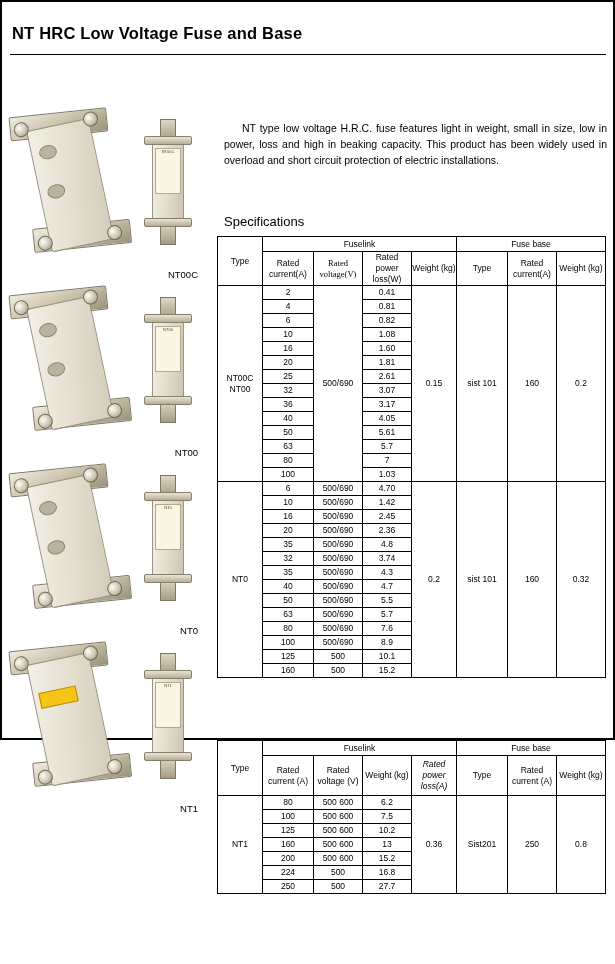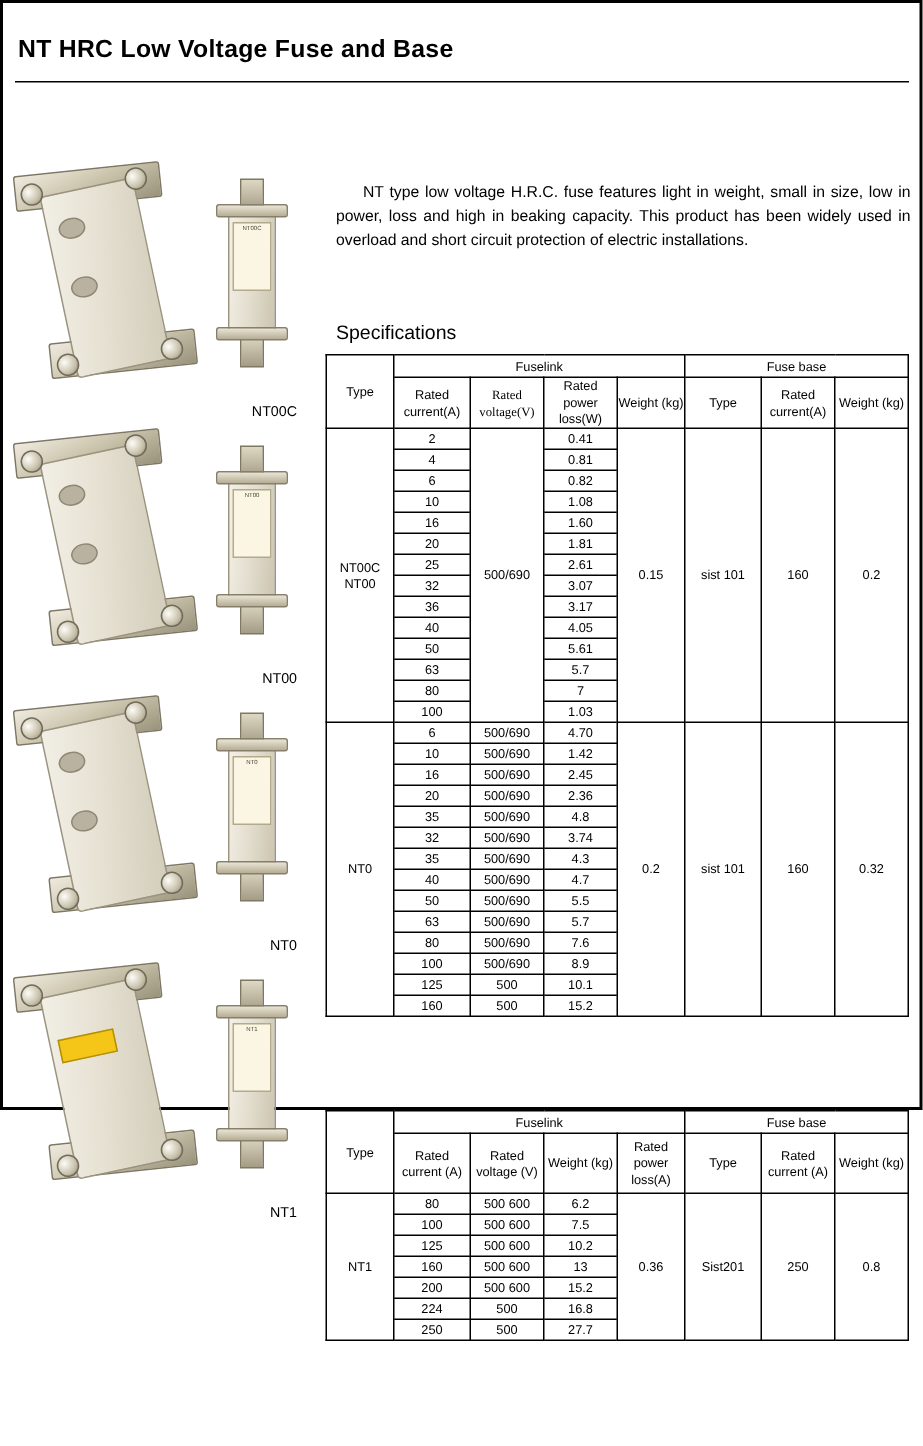--- a/index.html
+++ b/index.html
@@ -474,21 +474,21 @@
     <tbody>
         <tr class="hdr">
       <td rowspan="2" style="width:44px;">Type</td>
       <td colspan="4">Fuselink</td>
       <td colspan="3">Fuse base</td>
     </tr>
     <tr style="height:40px;">
       <td style="width:50px;">Rated current (A)</td>
       <td style="width:48px;">Rated voltage (V)</td>
       <td style="width:48px;">Weight (kg)</td>
-      <td style="width:44px;">Rated power loss(A)</td>
+      <td style="width:44px;font-style:italic;">Rated power loss(A)</td>
       <td style="width:50px;">Type</td>
       <td style="width:48px;">Rated current (A)</td>
       <td style="width:48px;">Weight (kg)</td>
     </tr>
 
     <tr class="r">
       <td rowspan="7">NT1</td>
       <td>80</td>
       <td>500 600</td>
       <td>6.2</td>

